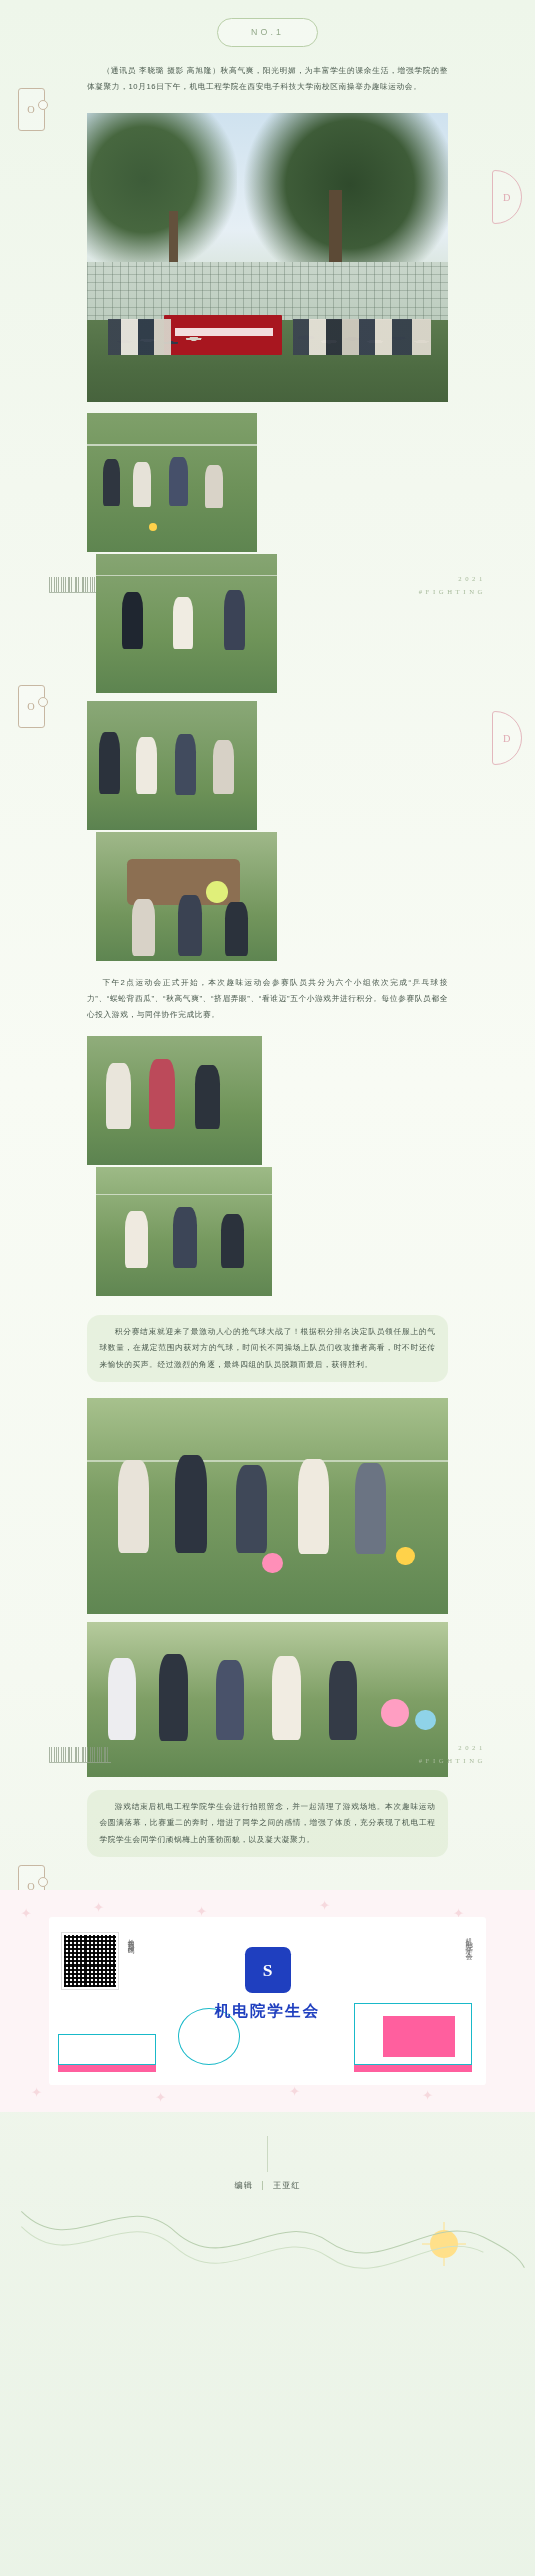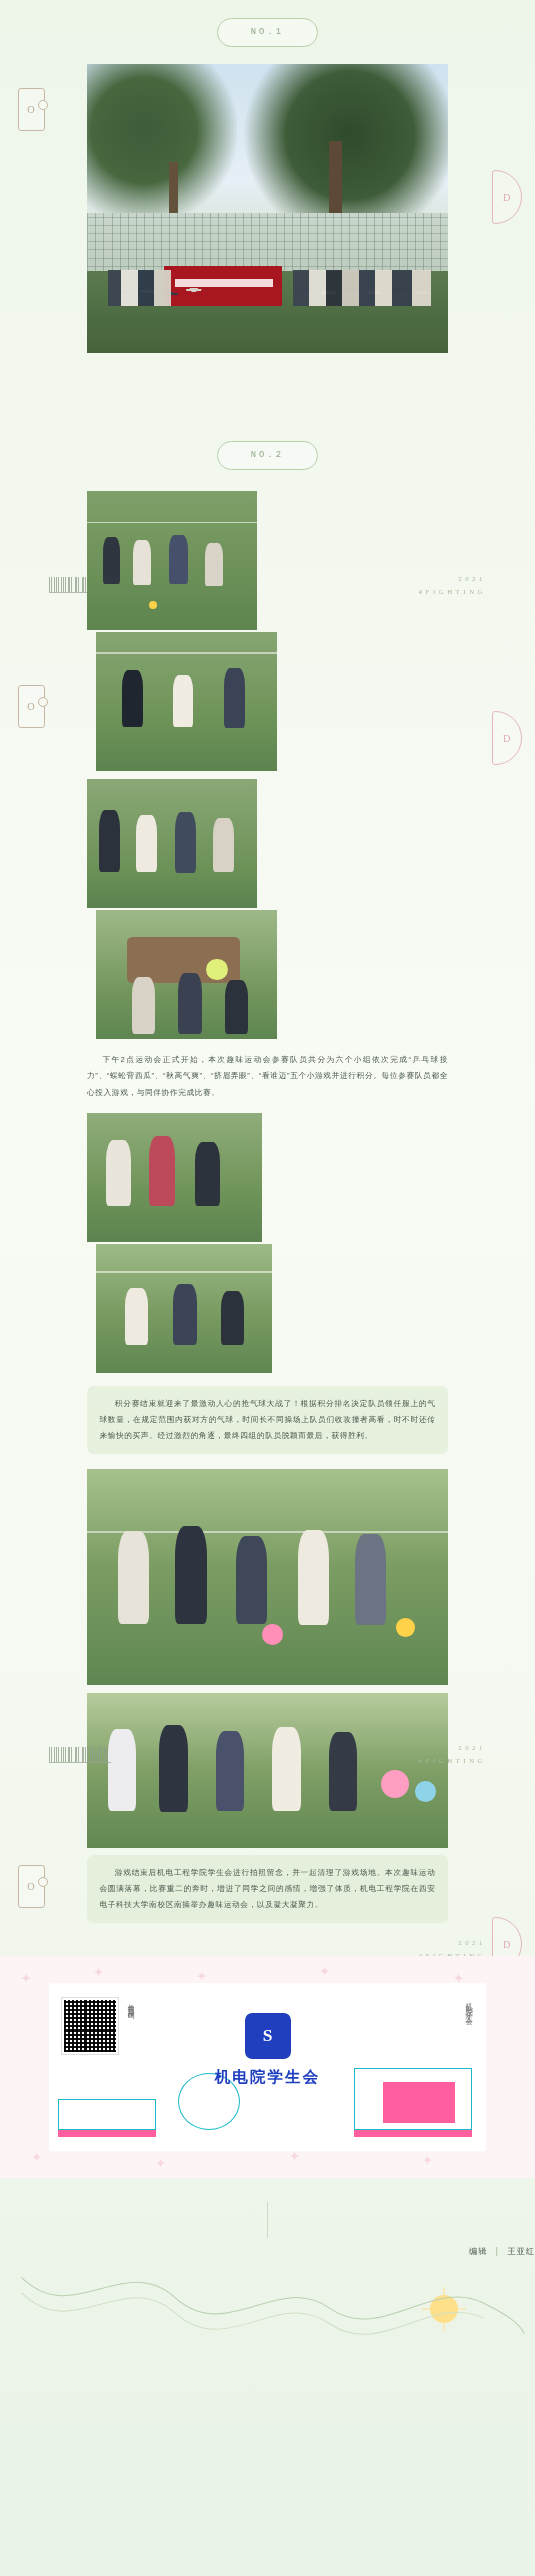--- a/index.html
+++ b/index.html
@@ -31,21 +31,21 @@
     height: 29px;
     border: 1px solid #b9cfa8;
     border-radius: 14.4px / 14.4px;
     display: flex;
     align-items: center;
     justify-content: center;
     letter-spacing: 3.1px;
     font-size: 8.8px;
     color: #93a98a;
     background: rgba(255,255,255,0.35);
-    font-family: Liberation Mono, monospace;
+    font-family: Liberation Sans, sans-serif;
   }
 
   
   .side-o {
     position: absolute;
     left: 17.5px;
     width: 27px;
     height: 43px;
     border: 1px solid #c7b7a2;
     border-radius: 3.1px;
@@ -94,21 +94,22 @@
     font-size: 7.7px;
     line-height: 2.1;
     letter-spacing: 0.6px;
     color: #4a5a4e;
     text-align: justify;
     text-indent: 2em;
   }
   .para.tinted {
     background: rgba(218,234,205,0.55);
     padding: 9.3px 12.4px;
-    border-radius: 7px;
+    border-radius: 13px;
+    margin-top: 6px;
   }
 
   
   .photo {
     position: relative;
     overflow: hidden;
     background: #cfd8cb;
   }
   .photo .sky { position: absolute; left: 0; right: 0; top: 0; }
   .photo .ground { position: absolute; left: 0; right: 0; bottom: 0; }
@@ -227,21 +228,21 @@
   }
   .cyan-line {
     position: absolute;
     border: 1.5px solid #19b9c9;
   }
 
   
   .credits {
     position: relative;
     padding: 24px 0 5.2px 0;
-    text-align: right;
+    text-align: center;
   }
   .credit-row {
     font-size: 8.2px;
     letter-spacing: 1px;
     color: #4c5a4f;
     line-height: 2.4;
   }
   .credit-sep { color: #9bb08e; margin: 0 5.2px; }
   .credit-rule {
     width: 0.5px;
@@ -278,20 +279,23 @@
 
 <div class="page">
 
   <div class="badge-wrap">
     <div class="badge">NO.1</div>
   </div>
 
   <div class="side-o" style="top:88px;">O</div>
   <div class="side-d" style="top:170px;">D</div>
 
+  <div style="padding:7.2px 0 9.3px 0;">
+    <p class="para">（通讯员 李晓璐 摄影 高旭隆）秋高气爽，阳光明媚，为丰富学生的课余生活，增强学院的整体凝聚力，10月16日下午，机电工程学院在西安电子科技大学南校区南操举办趣味运动会。</p>
+  </div>
 
   <div class="photo" style="margin:8.2px auto 0 auto;width:361px;height:289px;">
     <div class="sky" style="height:58%;background:linear-gradient(180deg,#cfe2ef 0%,#e6eff5 70%,#d8e4da 100%);"></div>
 
     <div style="position:absolute;left:-5.2px;top:-10.3px;width:155px;height:170px;background:radial-gradient(circle at 40% 45%, #3d5c39 0%, #47673f 40%, rgba(70,100,62,0) 72%);"></div>
     <div style="position:absolute;left:155px;top:-20.6px;width:216px;height:185px;background:radial-gradient(circle at 50% 50%, #2f4a2c 0%, #3e5c38 45%, rgba(60,90,55,0) 75%);"></div>
     <div style="position:absolute;left:242px;top:77px;width:13.4px;height:113px;background:#5c4a36;"></div>
     <div style="position:absolute;left:82px;top:98px;width:9.3px;height:98px;background:#63513c;"></div>
 
     <div style="position:absolute;left:0;right:0;top:149px;height:62px;background:
@@ -326,23 +330,20 @@
             transparent 98% 100%);
         opacity:.95;"></div>
   </div>
 
   <div class="barcode" style="top:577px;"></div>
   <div class="year-mark" style="top:573px;">
     <div>2021</div>
     <div>#FIGHTING</div>
   </div>
 
-  <div class="badge-wrap" style="padding-top:88px;">
-    <div class="badge">NO.2</div>
-  </div>
 
   <div class="side-o" style="top:685px;">O</div>
   <div class="side-d" style="top:711px;">D</div>
 
   <div style="position:relative;width:361px;margin:11.3px auto 0 auto;">
     <div class="photo" style="width:170px;height:139px;display:inline-block;">
       <div class="ground" style="height:100%;background:linear-gradient(180deg,#7fa06a 0%,#6d9159 55%,#5e8550 100%);"></div>
       <div style="position:absolute;left:0;right:0;top:31px;height:1.5px;background:rgba(255,255,255,.6);"></div>
       <div style="position:absolute;left:15.5px;top:46px;width:17.5px;height:47px;background:#2f3640;border-radius:30% 30% 10% 10%;"></div>
       <div style="position:absolute;left:46px;top:49px;width:17.5px;height:45px;background:#e6e2d8;border-radius:30% 30% 10% 10%;"></div>
@@ -428,21 +429,21 @@
   <div class="year-mark" style="top:1742px;">
     <div>2021</div>
     <div>#FIGHTING</div>
   </div>
 
 
   <div class="side-o" style="top:1865px;">O</div>
   <div class="side-d" style="top:1917px;">D</div>
 
   <div style="padding:7.2px 0 5.2px 0;">
-    <p class="para tinted">游戏结束后机电工程学院学生会进行拍照留念，并一起清理了游戏场地。本次趣味运动会圆满落幕，比赛重二的奔时，增进了同学之间的感情，增强了体质，机电工程学院在西安电子科技大学南校区南操举办趣味运动会，以及凝大凝聚力。</p>
+    <p class="para tinted">游戏结束后机电工程学院学生会进行拍照留念，并一起清理了游戏场地。本次趣味运动会圆满落幕，比赛重二的奔时，增进了同学之间的感情，增强了体质，充分表现了机电工程学院学生会同学们顽锅梅上的蓬勃面貌，以及凝大凝聚力。</p>
   </div>
 
   <div class="year-mark" style="top:1937px;">
     <div>2021</div>
     <div>#FIGHTING</div>
   </div>
 
   <div class="poster" style="margin-top:28px;">
     <div class="poster-bg-star" style="left:20.6px;top:15.5px;">✦</div>
     <div class="poster-bg-star" style="left:93px;top:9.3px;">✦</div>

